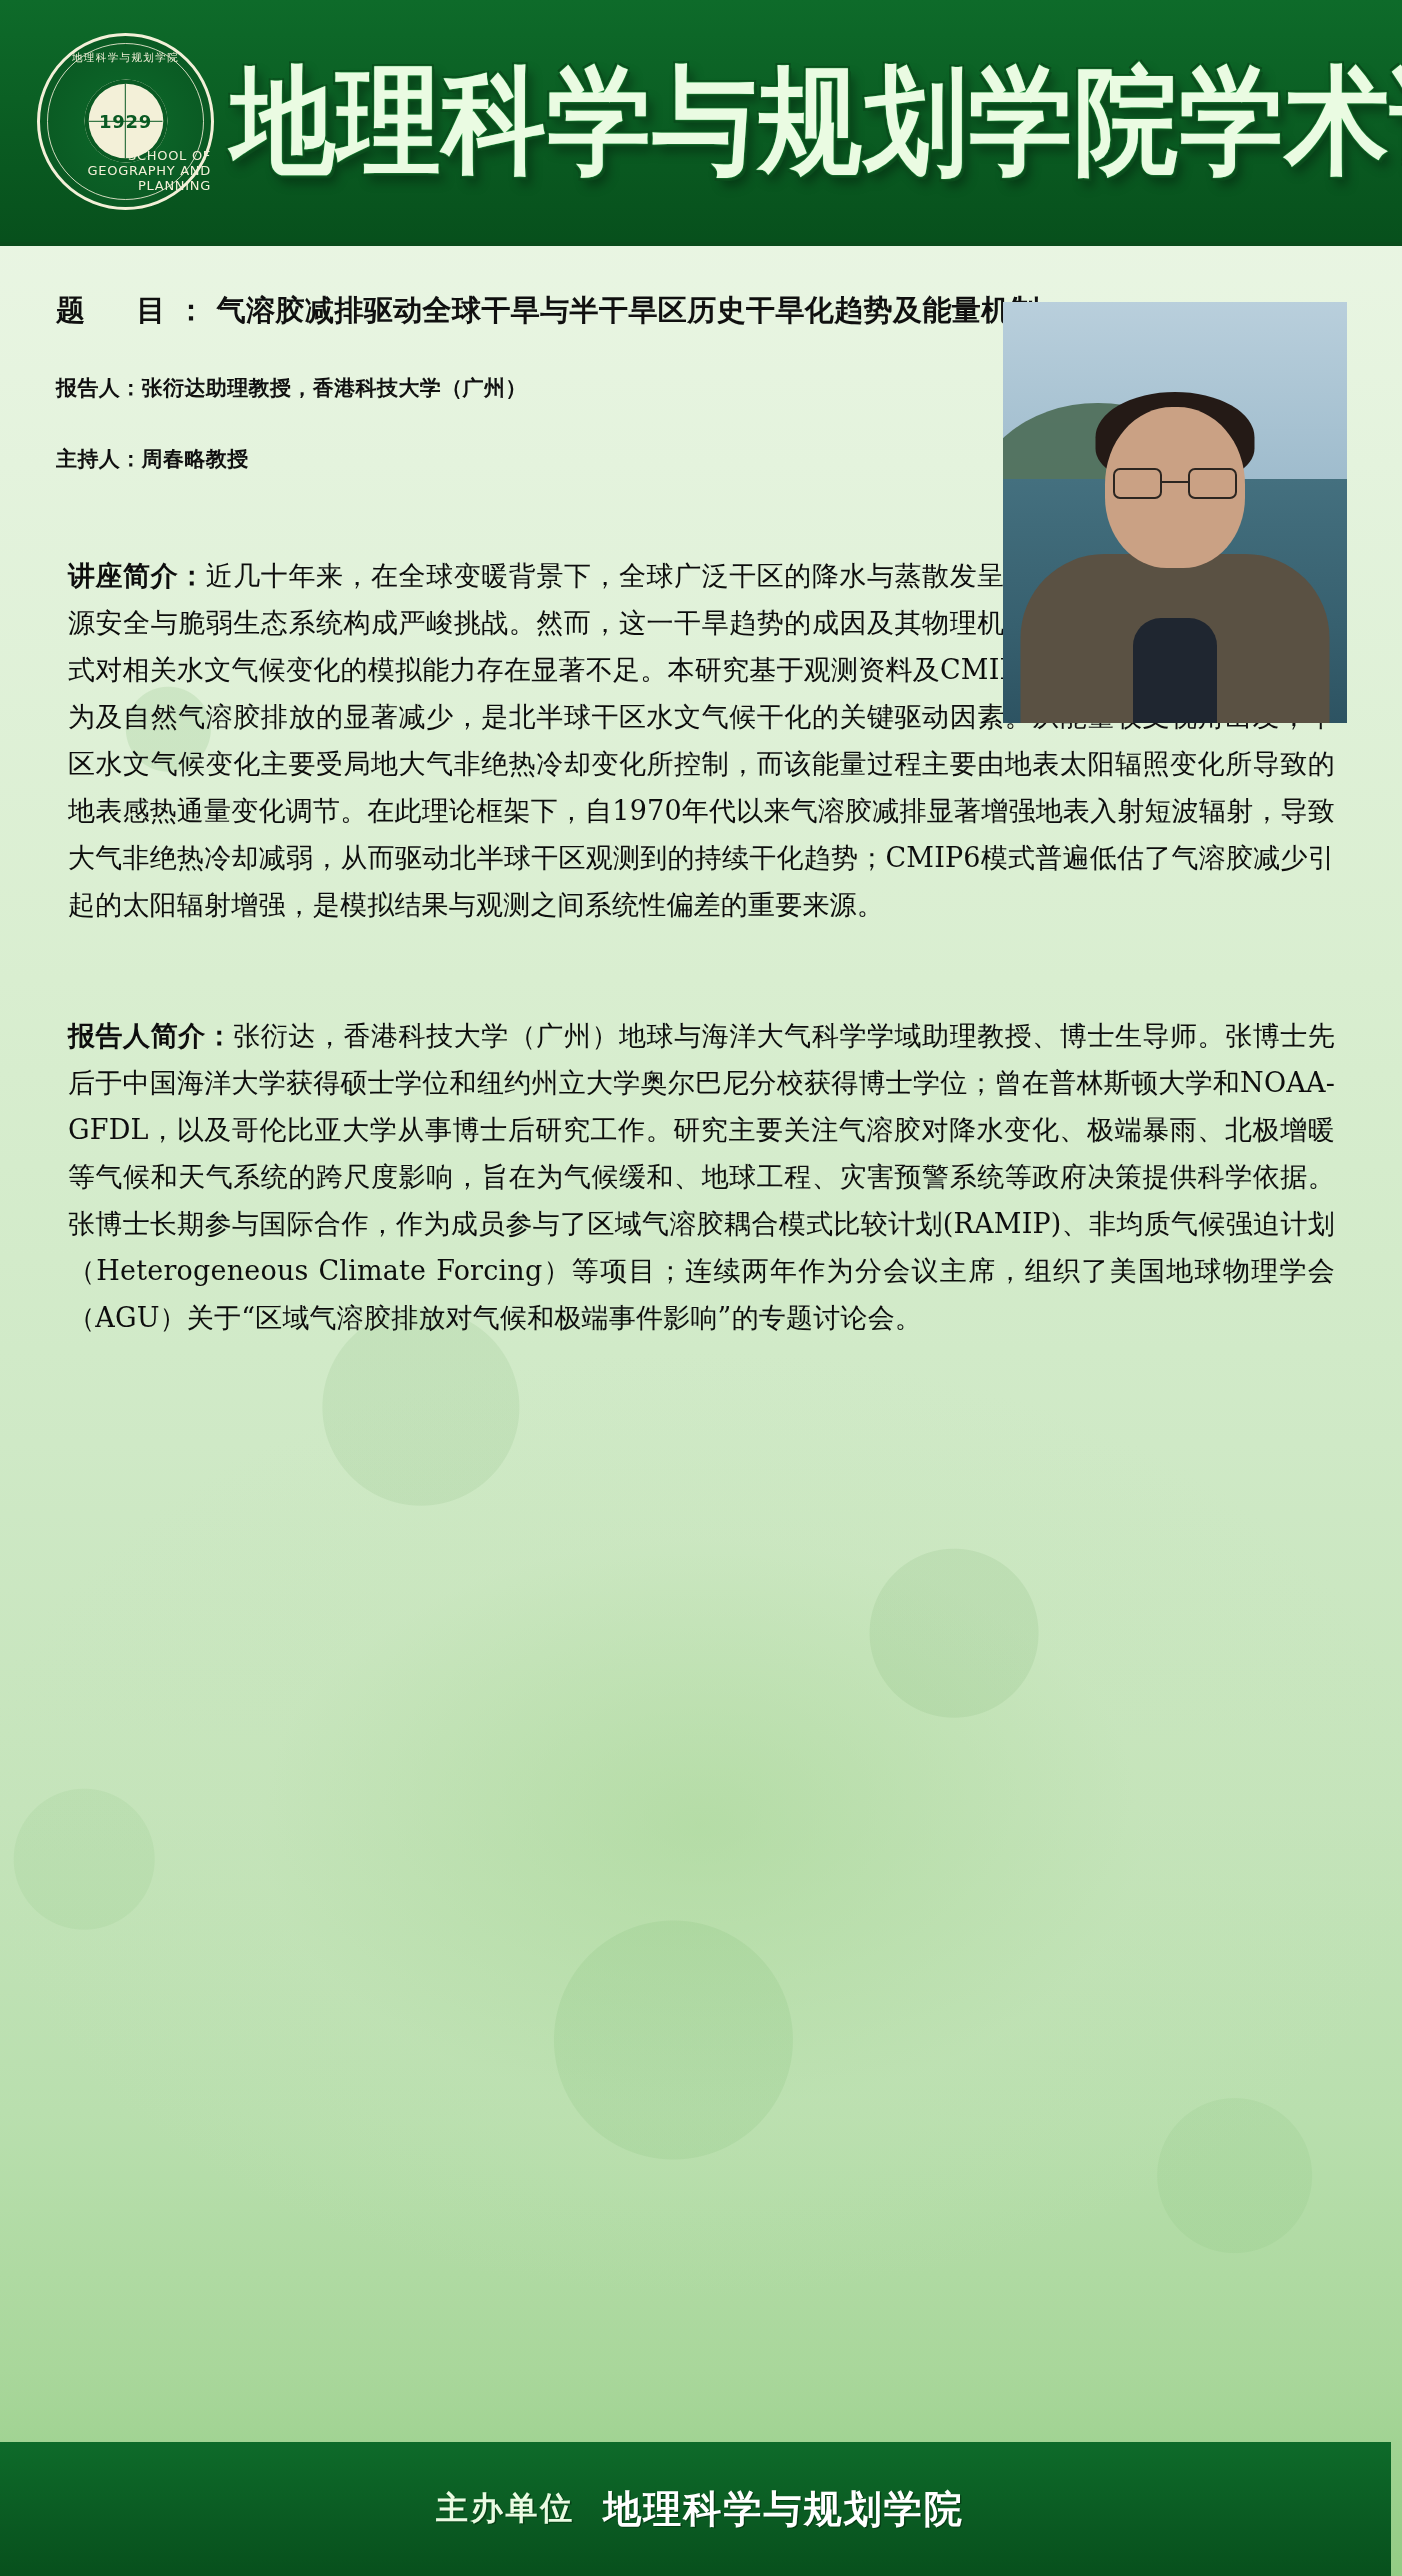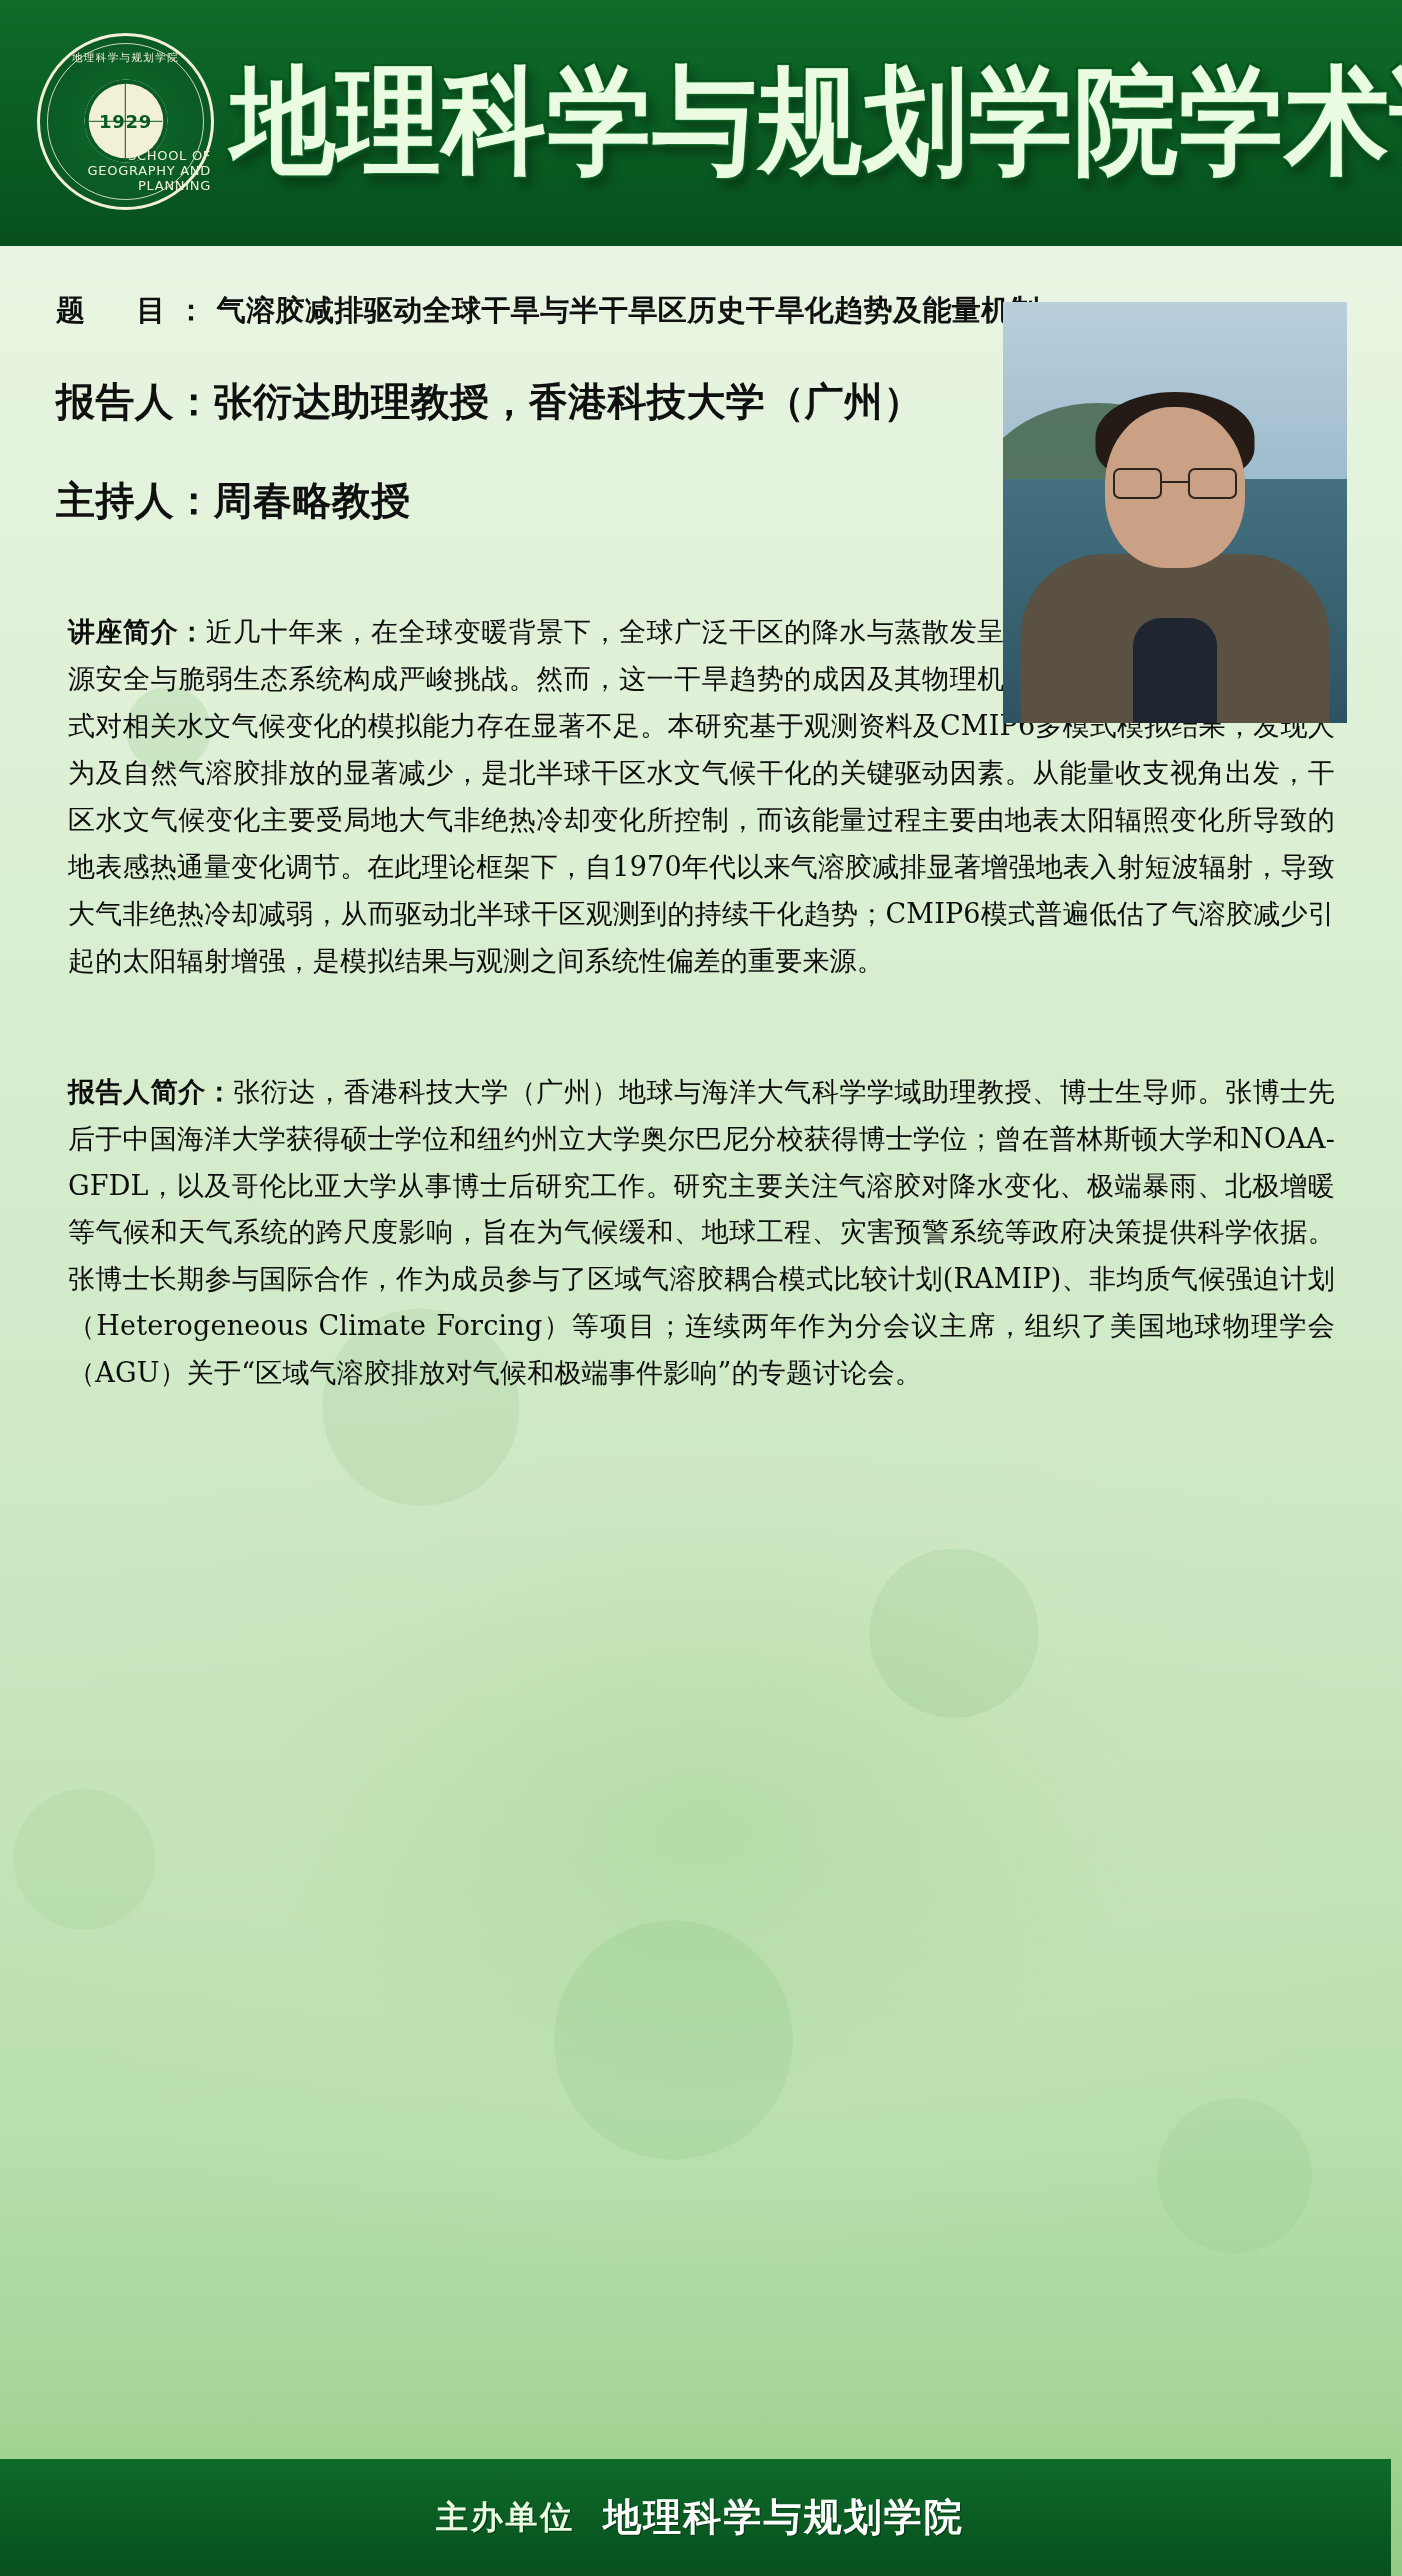--- a/index.html
+++ b/index.html
@@ -132,21 +132,21 @@
     white-space: nowrap;
     transform: scaleY(1.12);
   }
 
   
   .content {
     padding: 42px 56px 0 56px;
   }
   .meta-block { position: relative; }
   .line {
-    font-size: 39px;
+    font-size: 21px;
     line-height: 1.55;
     color: #101010;
     font-weight: bold;
     margin: 0 0 5.6px 0;
     letter-spacing: 0.4px;
   }
   .title-line {
     font-size: 29px;
     margin-bottom: 39px;
   }
@@ -212,21 +212,21 @@
     text-align: justify;
     margin: 12px;
     letter-spacing: 0.2px;
   }
   .para .lead { font-weight: bold; }
 
   
   .footer {
     position: absolute;
     left: 0; right: 12px; bottom: 0;
-    height: 117px;
+    height: 134px;
     background: linear-gradient(180deg, #0e6b2a 0%, #0a5a22 60%, #07501c 100%);
     display: flex;
     align-items: center;
     justify-content: center;
     gap: 28px;
     z-index: 3;
   }
   .footer .f-label {
     color: #eafbe2;
     font-size: 32px;

